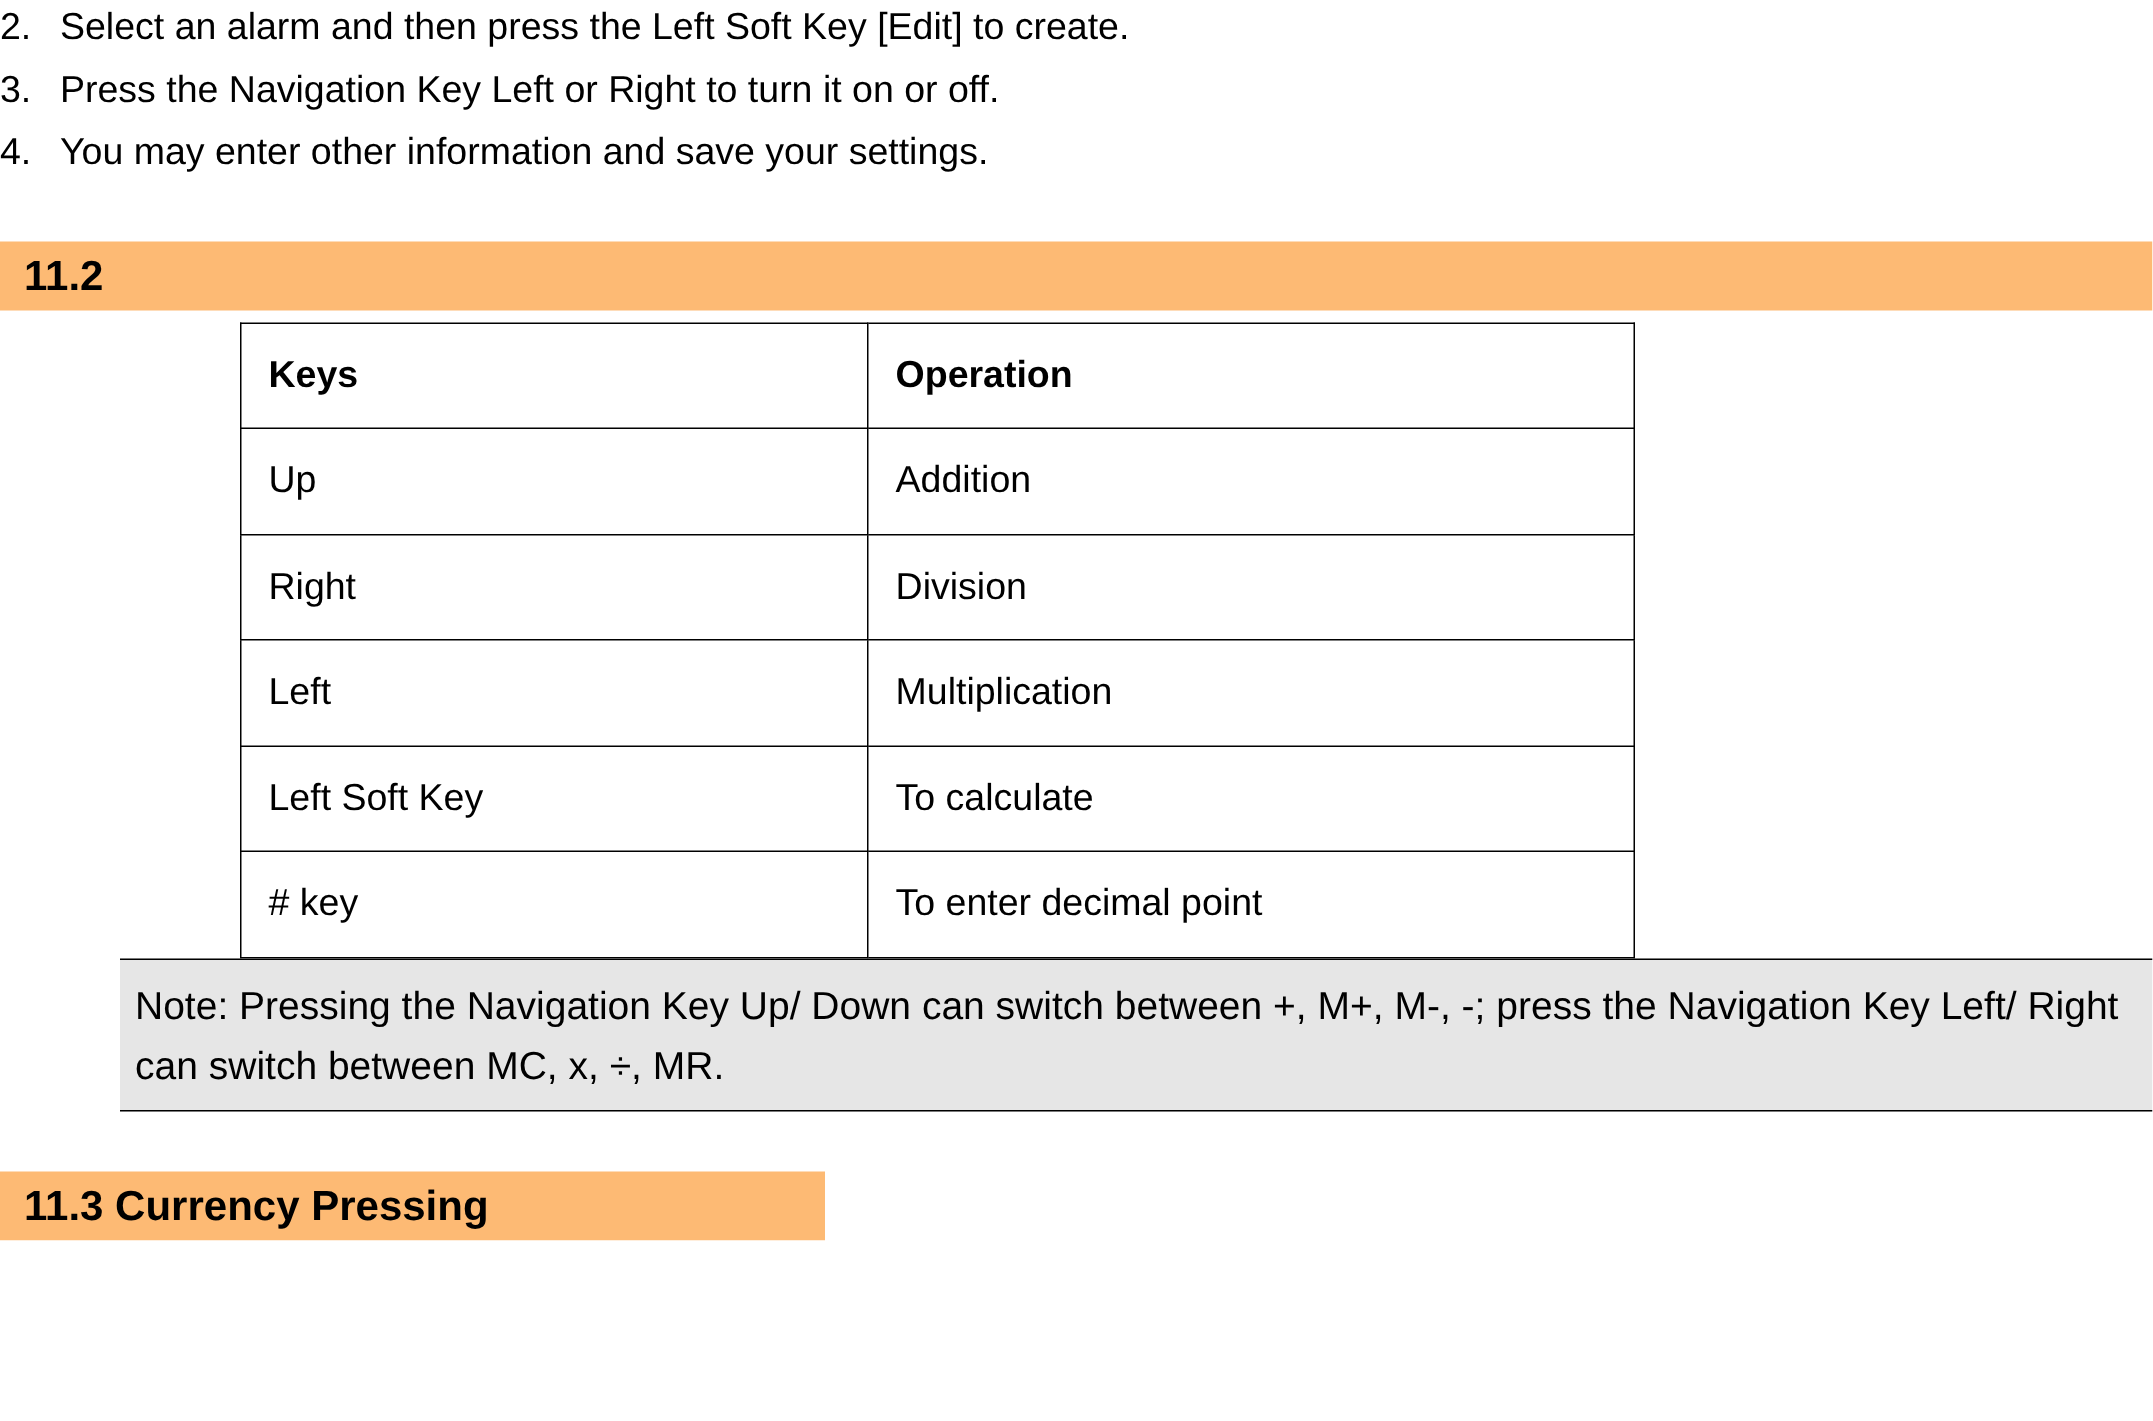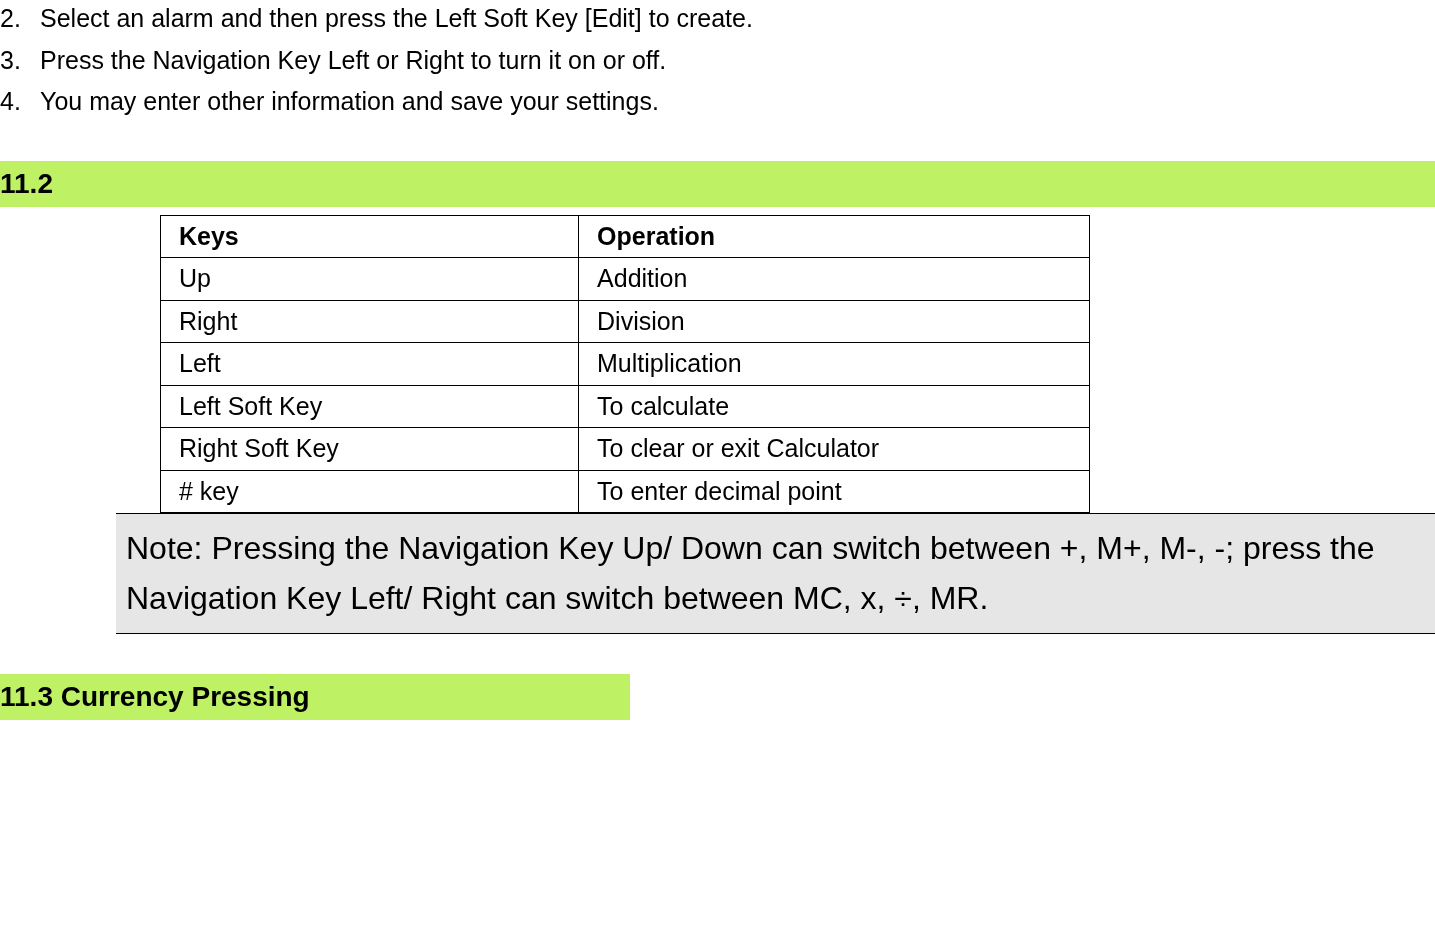--- a/index.html
+++ b/index.html
@@ -24,25 +24,25 @@
       padding-left: 0;
     }
     .list-number {
       width: 40px;
       flex-shrink: 0;
     }
     .list-text {
       flex: 1;
     }
     .section-header {
-      background: #bef264;
+      background: #fdba74;
       font-weight: bold;
       font-size: 28px;
       margin-top: 40px;
-      padding: 2px 0;
+      padding: 2px 16px;
       display: flex;
     }
     .section-number {
       white-space: pre;
     }
     .section-title {
       white-space: pre;
     }
     .paragraph {
       margin-top: 4px;
@@ -52,49 +52,49 @@
       margin-left: 160px;
       margin-top: 8px;
       width: 930px;
     }
     table {
       border-collapse: collapse;
       width: 100%;
     }
     th, td {
       border: 1.5px solid #000;
-      padding: 2px 18px;
+      padding: 16px 18px;
       text-align: left;
       font-size: 25px;
       font-weight: normal;
       vertical-align: top;
     }
     th {
       font-weight: bold;
     }
     .col-keys {
       width: 45%;
     }
     .col-operation {
       width: 55%;
     }
     .note-box {
       background: #e6e6e6;
       border-top: 1.5px solid #000;
       border-bottom: 1.5px solid #000;
-      margin-left: 116px;
+      margin-left: 80px;
       margin-right: 0;
       padding: 10px 10px;
       margin-top: 0;
-      font-size: 32px;
+      font-size: 26px;
       line-height: 1.55;
     }
     .section-11-3 {
       margin-top: 40px;
-      width: 630px;
+      width: 550px;
     }
   </style>
 </head>
 <body>
 
 <div class="content">
 
   <div class="list-item">
     <span class="list-number">2.</span>
     <span class="list-text">Select an alarm and then press the Left Soft Key [Edit] to create.</span>
@@ -132,24 +132,20 @@
         </tr>
         <tr>
           <td>Left</td>
           <td>Multiplication</td>
         </tr>
         <tr>
           <td>Left Soft Key</td>
           <td>To calculate</td>
         </tr>
         <tr>
-          <td>Right Soft Key</td>
-          <td>To clear or exit Calculator</td>
-        </tr>
-        <tr>
           <td># key</td>
           <td>To enter decimal point</td>
         </tr>
       </tbody>
     </table>
   </div>
 
   <div class="note-box">Note: Pressing the Navigation Key Up/ Down can switch between +, M+, M-, -; press the Navigation Key Left/ Right can switch between MC, x, ÷, MR.</div>
 
   <div class="section-header section-11-3">

